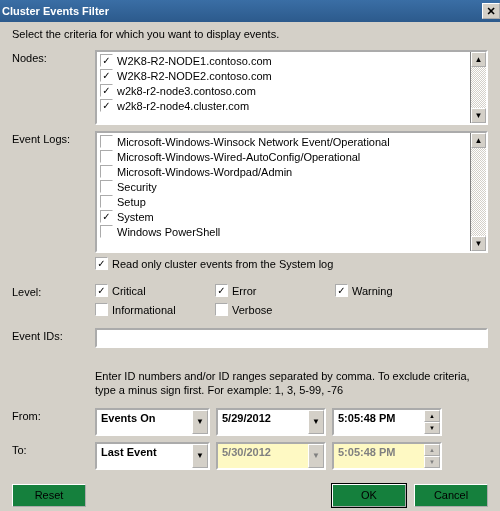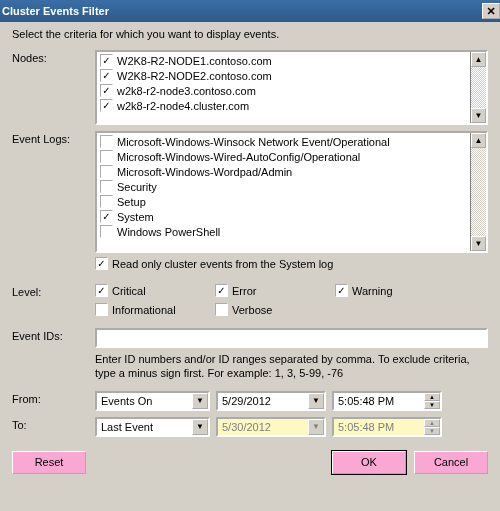--- a/index.html
+++ b/index.html
@@ -17,30 +17,30 @@
 .list-inner { flex: 1; overflow: hidden; padding: 1px 3px; }
 .scroll { width: 16px; background: #d4d0c8; border-left: 1px solid #808080; display: flex; flex-direction: column; }
 .sbtn { height: 15px; background: #d4d0c8; border: 1px outset #fff; display: flex; align-items: center; justify-content: center; font-size: 8px; cursor: pointer; }
 .strack { flex: 1; background: repeating-conic-gradient(#d4d0c8 0% 25%, #fff 0% 50%) 0 0/2px 2px; }
 .li { display: flex; align-items: center; height: 15px; }
 .cb { width: 13px; height: 13px; border: 1px inset #fff; background: #fff; margin-right: 4px; display: flex; align-items: center; justify-content: center; font-size: 10px; line-height: 1; cursor: pointer; }
 .sys-row { display: flex; align-items: center; margin: 4px 0 8px 0; }
 .lvl-grid { display: flex; flex-wrap: wrap; }
 .lvl-item { display: flex; align-items: center; width: 120px; margin-bottom: 6px; }
 .txt { width: 100%; height: 20px; background: #fff; border: 2px inset #fff; padding: 1px 3px; }
-.hint { margin-top: 4px; line-height: 1.3; }
+.hint { margin-top: 21px; line-height: 1.3; }
 .dt-row { display: flex; gap: 6px; align-items: center; }
-.combo { display: flex; height: 20px; border: 2px inset #fff; background: #fff; }
+.combo { display: flex; height: 28px; border: 2px inset #fff; background: #fff; font-weight: bold; }
 .combo.dis { background: #fef9c3; color: #808080; }
 .combo .cv { flex: 1; padding: 2px 4px; }
 .combo .dd { width: 16px; background: #d4d0c8; border: 1px outset #fff; display: flex; align-items: center; justify-content: center; font-size: 8px; cursor: pointer; }
 .spin { width: 16px; display: flex; flex-direction: column; }
 .spin div { flex: 1; background: #d4d0c8; border: 1px outset #fff; display: flex; align-items: center; justify-content: center; font-size: 6px; cursor: pointer; }
 .btnrow { display: flex; margin-top: 14px; }
-.btn { width: 74px; height: 23px; background: #f9a8d4; border: 1px outset #fff; display: flex; align-items: center; justify-content: center; cursor: pointer; }
+.btn { width: 74px; height: 23px; background: #15803d; border: 1px outset #fff; display: flex; align-items: center; justify-content: center; cursor: pointer; }
 .btn.ok { box-shadow: 0 0 0 1px #000; margin-left: 12px; }
 .sp { flex: 1; }
 </style>
 </head>
 <body>
 
 <div class="titlebar">
   <span class="title">Cluster Events Filter</span>
   <div class="close-btn">✕</div>
 </div>

